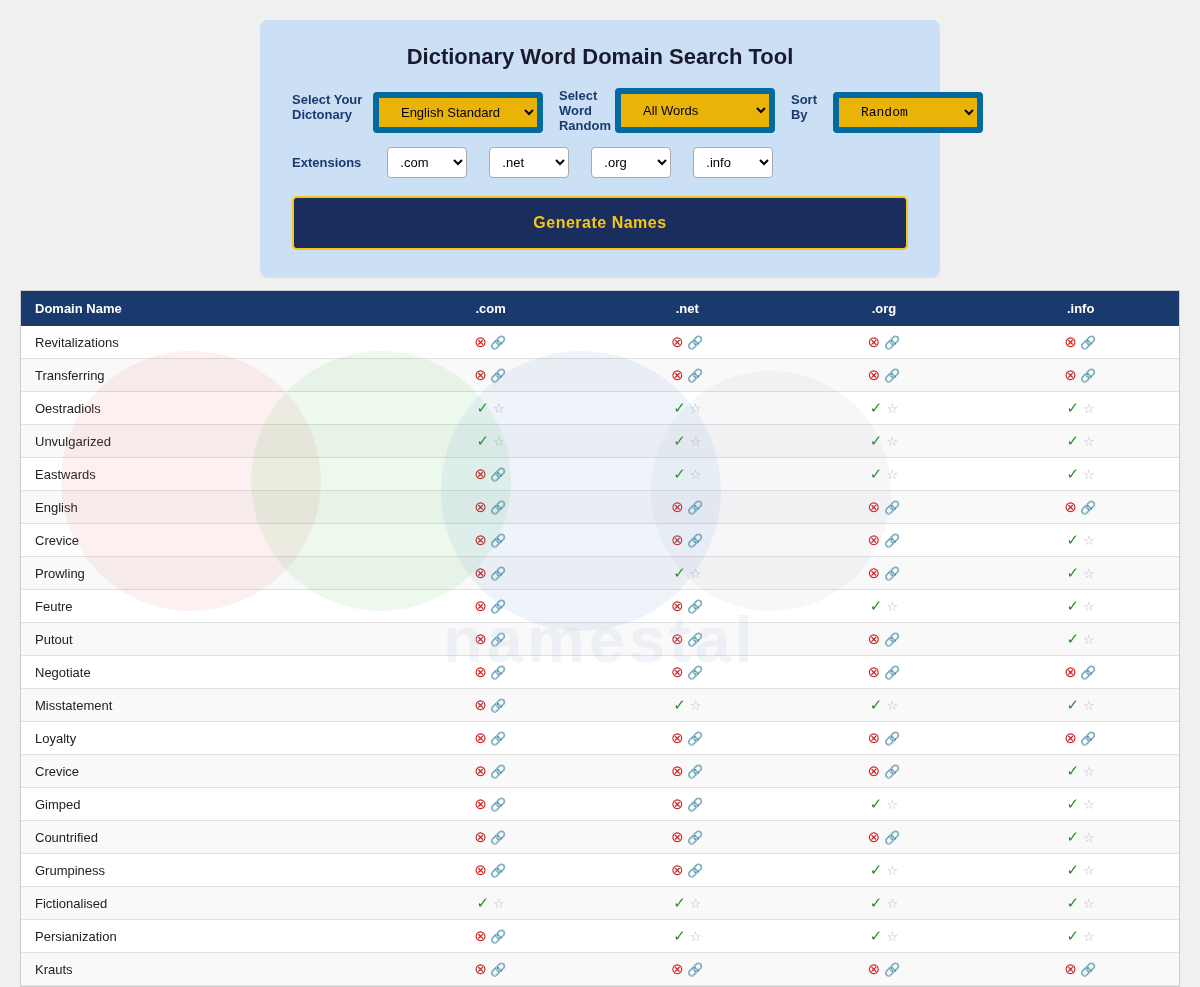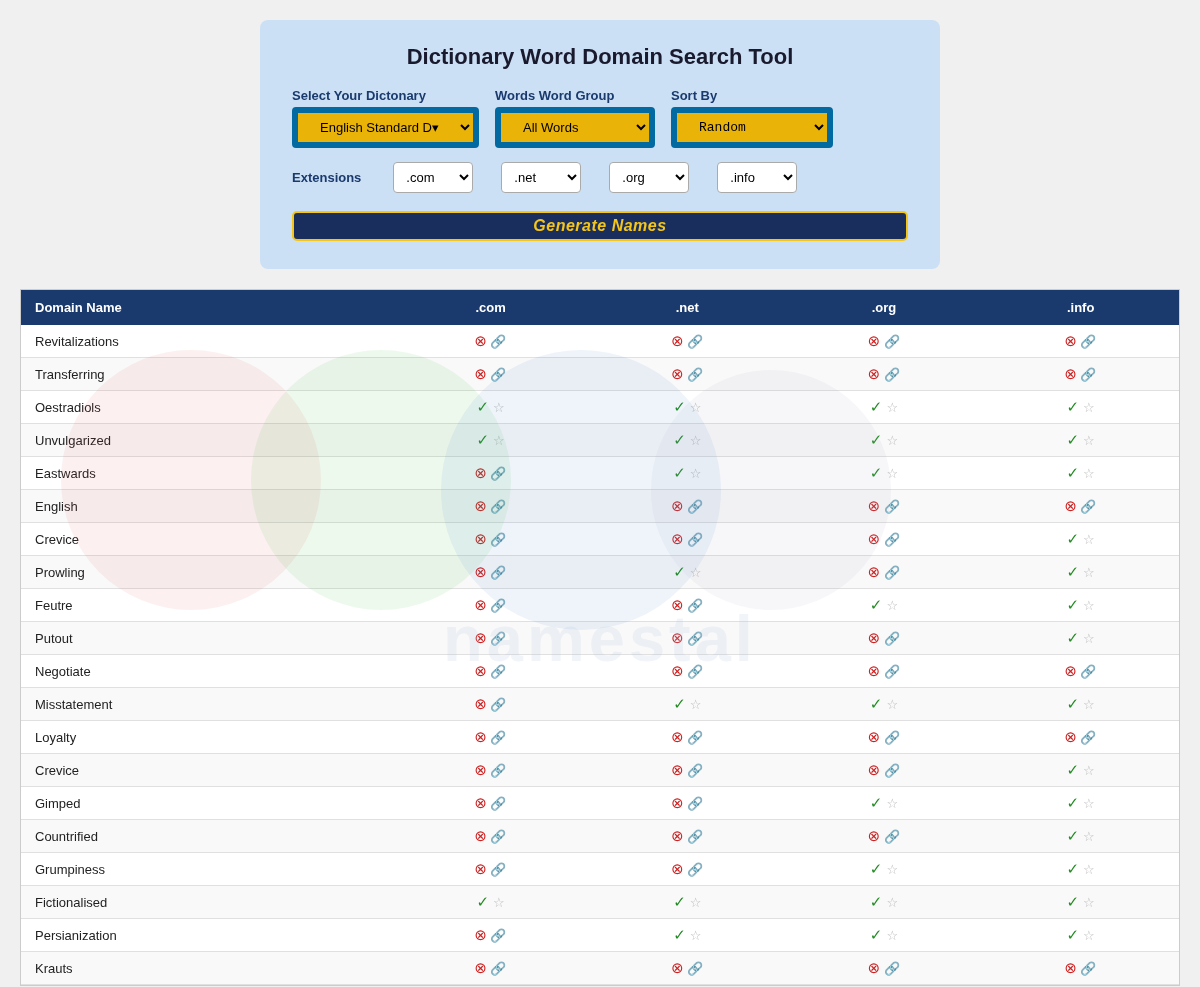--- a/index.html
+++ b/index.html
@@ -13,41 +13,40 @@
       max-width: 1200px;
       margin: 0 auto;
       padding: 20px;
     }
 
     
     .search-card {
       background: #cce0f5;
       border-radius: 8px;
       padding: 24px 32px 28px;
-      margin-bottom: 20px;
+      margin-bottom: 12px;
       max-width: 680px;
       margin-left: auto;
       margin-right: auto;
     }
     .search-card h1 {
       text-align: center;
       font-size: 22px;
       color: #1a1a2e;
       margin-bottom: 18px;
       font-weight: bold;
     }
     .form-row {
       display: flex;
       gap: 16px;
       align-items: flex-end;
       margin-bottom: 14px;
     }
     .form-group {
       display: flex;
-      flex-direction: column;
       gap: 4px;
     }
     .form-group label {
       font-weight: bold;
       font-size: 13px;
       color: #1a3a6e;
     }
     .form-group select {
       border: 6px solid #0369a1;
       border-radius: 4px;
@@ -56,21 +55,21 @@
       background: #eab308;
       cursor: pointer;
     }
     .select-dictionary { min-width: 170px; }
     .select-word-group { min-width: 160px; }
     .select-sort { min-width: 150px; font-family: Liberation Mono, monospace; }
 
     .extensions-row {
       display: flex;
       align-items: center;
-      gap: 28px;
+      gap: 22px;
       margin-bottom: 18px;
     }
     .extensions-label {
       font-weight: bold;
       font-size: 13px;
       color: #1a3a6e;
       margin-right: 4px;
     }
     .ext-select {
       border: 1px solid #aaa;
@@ -81,26 +80,25 @@
       min-width: 80px;
       cursor: pointer;
     }
 
     .generate-btn {
       width: 100%;
       background: #1a2e5e;
       color: #f5c518;
       border: 2px solid #f5c518;
       border-radius: 5px;
-      padding: 4px;
+      padding: 16px;
       font-size: 16px;
       font-weight: bold;
       cursor: pointer;
       letter-spacing: 0.5px;
-      font-style: italic;
     }
 
     
     .table-container {
       background: white;
       border: 1px solid #ccc;
       overflow: hidden;
     }
     table {
       width: 100%;
@@ -199,21 +197,21 @@
     <div class="form-row">
       <div class="form-group">
         <label>Select Your Dictonary</label>
         <select class="select-dictionary">
           <option>English Standard D▾</option>
           <option>Medical Dictionary</option>
           <option>Legal Dictionary</option>
         </select>
       </div>
       <div class="form-group">
-        <label>Words Word Group</label>
+        <label>Select Word Random</label>
         <select class="select-word-group">
           <option>All Words</option>
           <option>Nouns</option>
           <option>Verbs</option>
           <option>Adjectives</option>
         </select>
       </div>
       <div class="form-group">
         <label>Sort By</label>
         <select class="select-sort">

